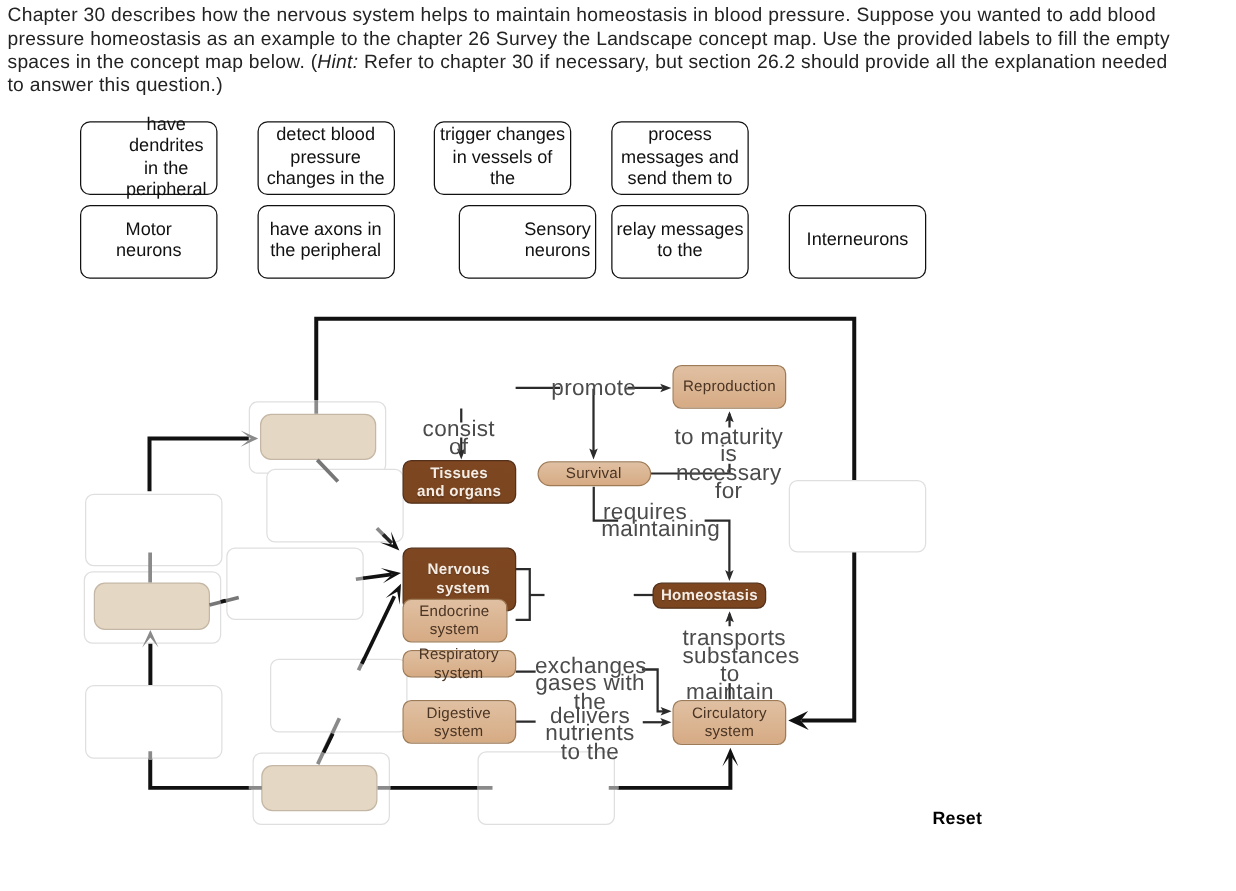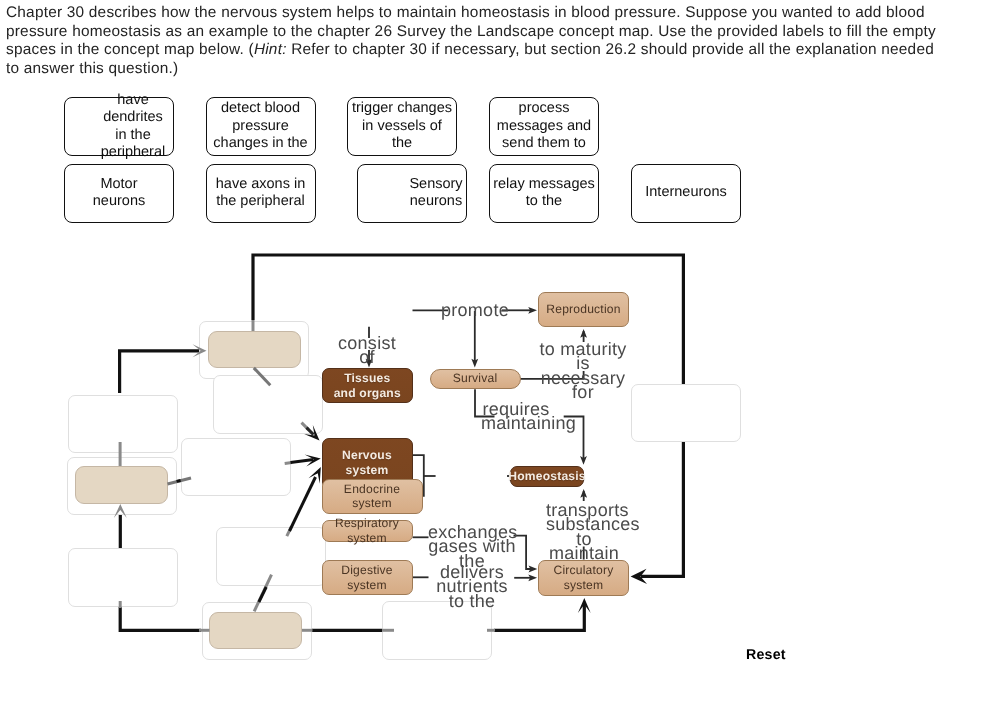--- a/index.html
+++ b/index.html
@@ -107,21 +107,21 @@
 pressure
 changes in the</span></div>
   <div class="tile" style="left:489px;top:97px;"><span>process
 messages and
 send them to</span></div>
 
   <div class="tile" style="left:64px;top:163.5px;"><span>Motor
 neurons</span></div>
   <div class="tile" style="left:205.5px;top:163.5px;"><span>have axons in
 the peripheral</span></div>
-  <div class="tile" style="left:357px;top:163.5px;padding-left:48px;"><span>Sensory
+  <div class="tile" style="left:367px;top:163.5px;padding-left:48px;"><span>Sensory
 neurons</span></div>
   <div class="tile" style="left:489px;top:163.5px;"><span>relay messages
 to the</span></div>
   <div class="tile" style="left:631px;top:163.5px;"><span>Interneurons</span></div>
 
   <div id="map">
 
     <svg id="wires" width="989" height="713">
       <defs></defs>
 
@@ -222,31 +222,31 @@
         <path d="M120.2 601 V608"></path>
         <path d="M199 630.3 H209.5"></path>
         <path d="M302 630.3 H312.5"></path>
         <path d="M382 630.3 H394"></path>
         <path d="M487 630.3 H495"></path>
       </g>
     </svg>
 
     <div class="node dark" style="left:322px;top:368px;width:90.5px;height:35px;"><span>Tissues
 and organs</span></div>
-    <div class="node dark" style="left:321.5px;top:437.5px;width:91px;height:51px;"><span>Nervous
-system</span></div>
-    <div class="node light" style="left:321.5px;top:478.5px;width:101px;height:35.5px;justify-content:center;"><span>Endocrine
+    <div class="node dark" style="left:321.5px;top:437.5px;width:91px;height:51px;text-align:right;"><span>Nervous
+system</span></div>
+    <div class="node light" style="left:321.5px;top:478.5px;width:84px;height:35.5px;justify-content:center;"><span>Endocrine
 system</span></div>
     <div class="node light" style="left:321.5px;top:519.5px;width:91px;height:22px;"><span>Respiratory
 system</span></div>
     <div class="node light" style="left:321.5px;top:560px;width:91px;height:35px;"><span>Digestive
 system</span></div>
     <div class="node light" style="left:538px;top:291.5px;width:91px;height:35.5px;"><span>Reproduction</span></div>
     <div class="node light" style="left:429.5px;top:368.5px;width:91px;height:20.5px;border-radius:10px;"><span>Survival</span></div>
-    <div class="node dark" style="left:510px;top:465.5px;width:74px;height:21px;border-radius:7px;"><span>Homeostasis</span></div>
+    <div class="node dark" style="left:522px;top:465.5px;width:91px;height:21px;border-radius:7px;"><span>Homeostasis</span></div>
     <div class="node light" style="left:538px;top:560px;width:91px;height:35.5px;"><span>Circulatory
 system</span></div>
 
     <div class="maplabel" style="left:440px;top:303px;width:70px;"><span>promote</span></div>
     <div class="maplabel" style="left:332px;top:336px;width:70px;"><span>consist of</span></div>
     <div class="maplabel" style="left:533px;top:342px;width:100px;"><span>to maturity is
 necessary for</span></div>
     <div class="maplabel" style="left:481px;top:402px;width:70px;"><span>requires
 maintaining</span></div>
     <div class="maplabel" style="left:428px;top:525px;width:88px;"><span>exchanges

